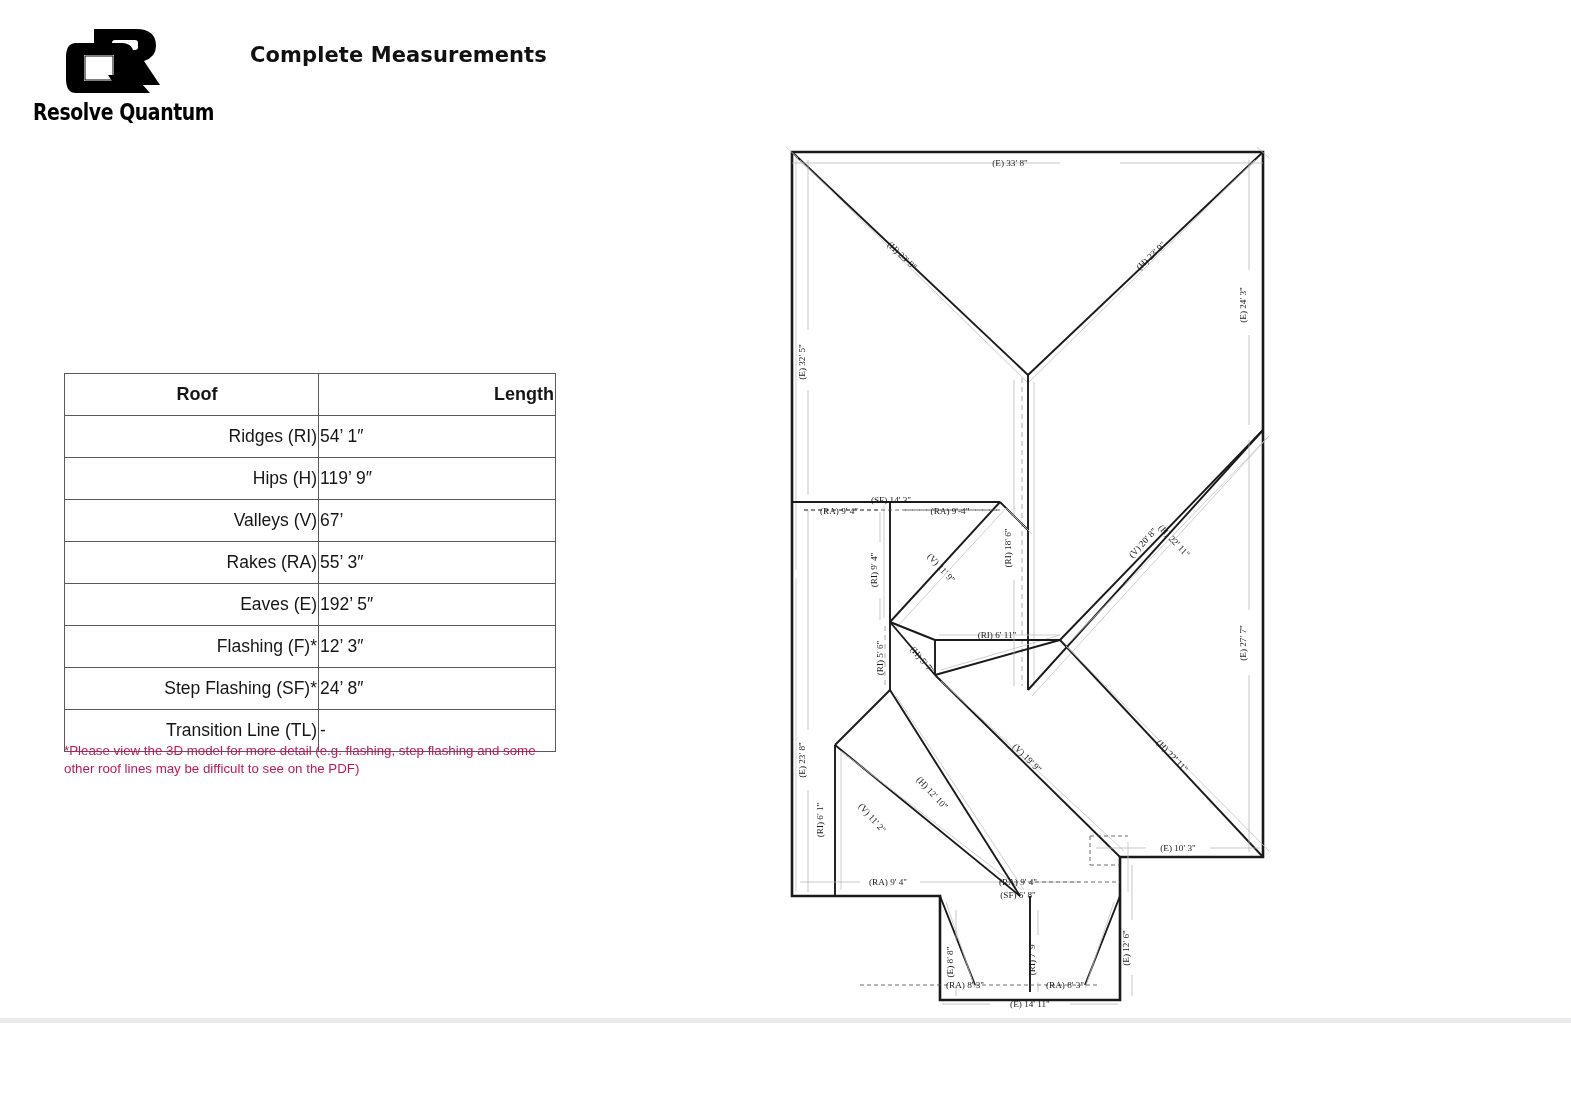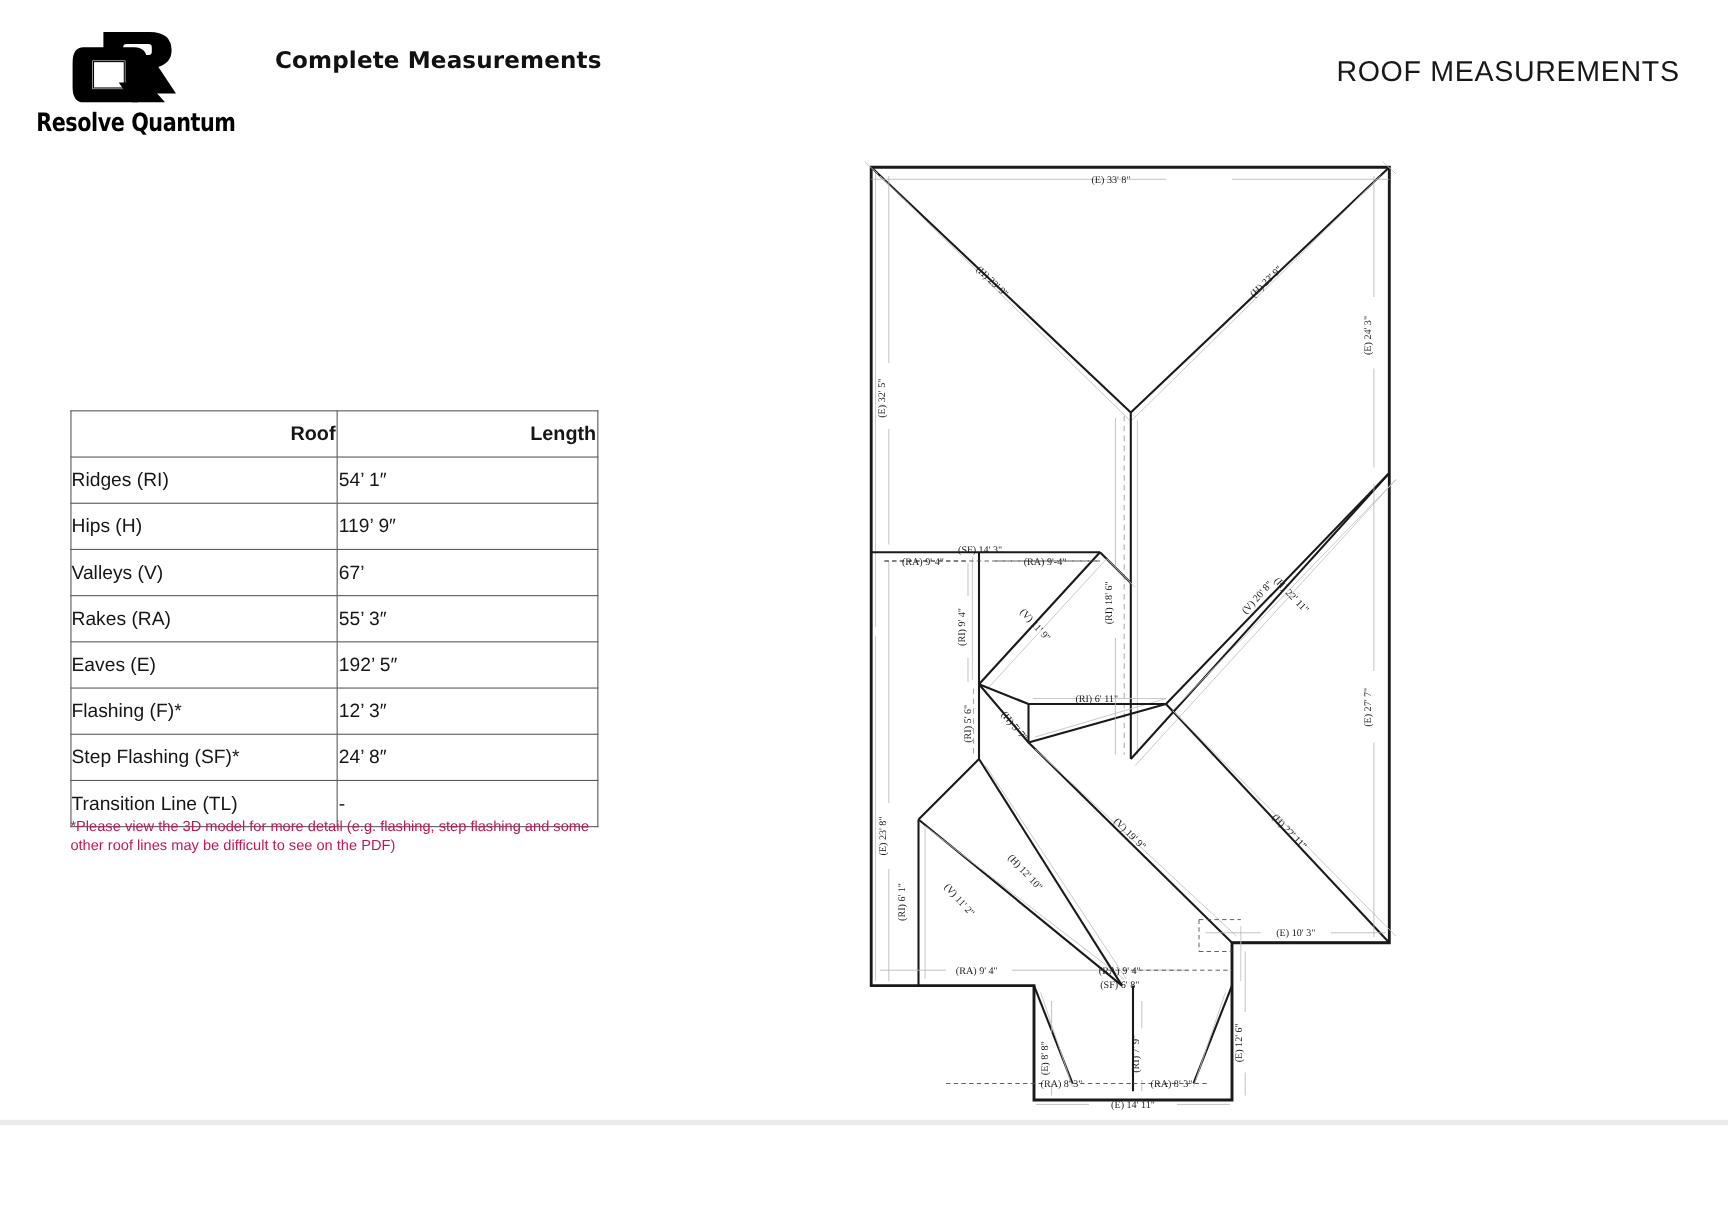--- a/index.html
+++ b/index.html
@@ -113,28 +113,28 @@
     font-family: "Liberation Sans", sans-serif;
     color: #161616;
     font-weight: 400;
   }
   .meas-table th {
     font-weight: 700;
     font-size: 18px;
   }
   .meas-table .c-label {
     width: 240px;
-    text-align: left;
+    text-align: right;
     padding-left: 0;
   }
   .meas-table .c-value {
     width: 234px;
     text-align: left;
   }
-  .meas-table thead th.c-label { text-align: right; }
+  .meas-table thead th.c-label { text-align: center; padding-left: 12px; }
   .meas-table thead th.c-value { text-align: right; }
 
   .table-note {
     position: absolute;
     left: 64px;
     top: 742px;
     width: 480px;
     font-size: 13.3px;
     line-height: 1.38;
     color: #be185d;
@@ -171,21 +171,20 @@
         <path d="M12 16 H58 Q70 16 70 30 V52 Q70 66 58 66 H12 Q2 66 2 52 V30 Q2 16 12 16 Z" fill="#000000"></path>
         <rect x="20" y="28" width="30" height="26" fill="#ffffff"></rect>
         <rect x="21" y="29" width="28" height="24" fill="#ffffff" stroke="#000000" stroke-width="1"></rect>
         <path d="M44 48 L70 48 L86 66 L56 66 Z" fill="#000000"></path>
       </svg>
     </div>
     <div class="logo-word">Resolve Quantum</div>
   </div>
 
   <div class="doc-subtitle">Complete Measurements</div>
-  <div class="doc-title">ROOF MEASUREMENTS</div>
 
   <table class="meas-table">
     <thead>
       <tr>
         <th class="c-label">Roof</th>
         <th class="c-value">Length</th>
       </tr>
     </thead>
     <tbody>
       <tr>

